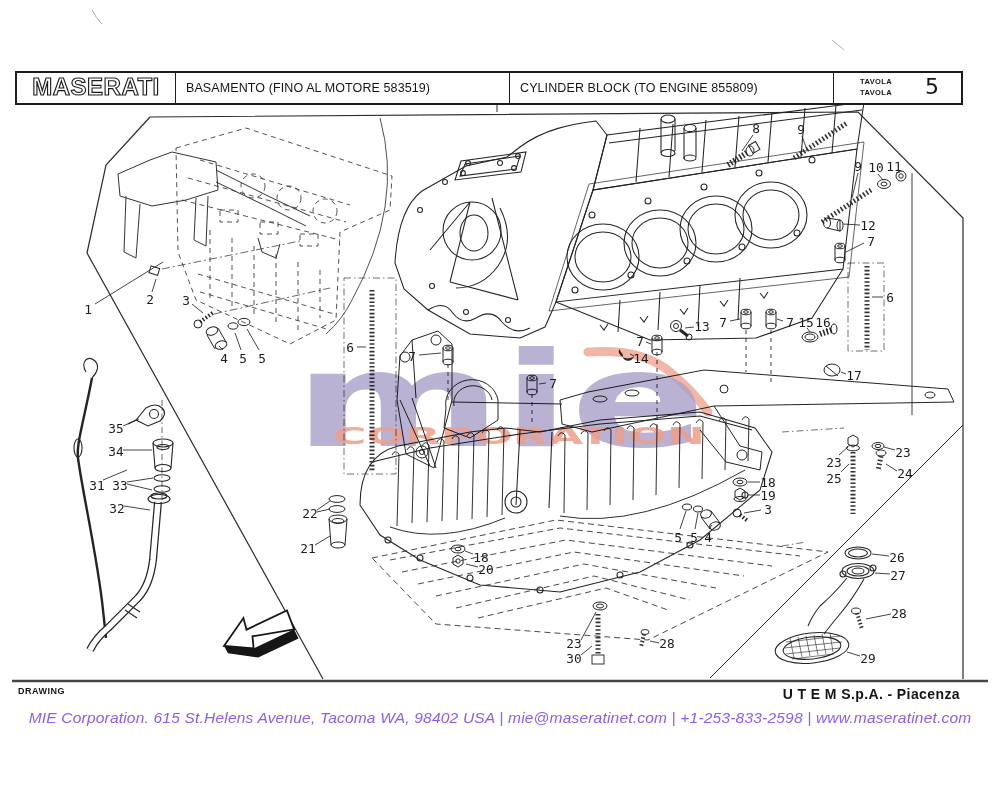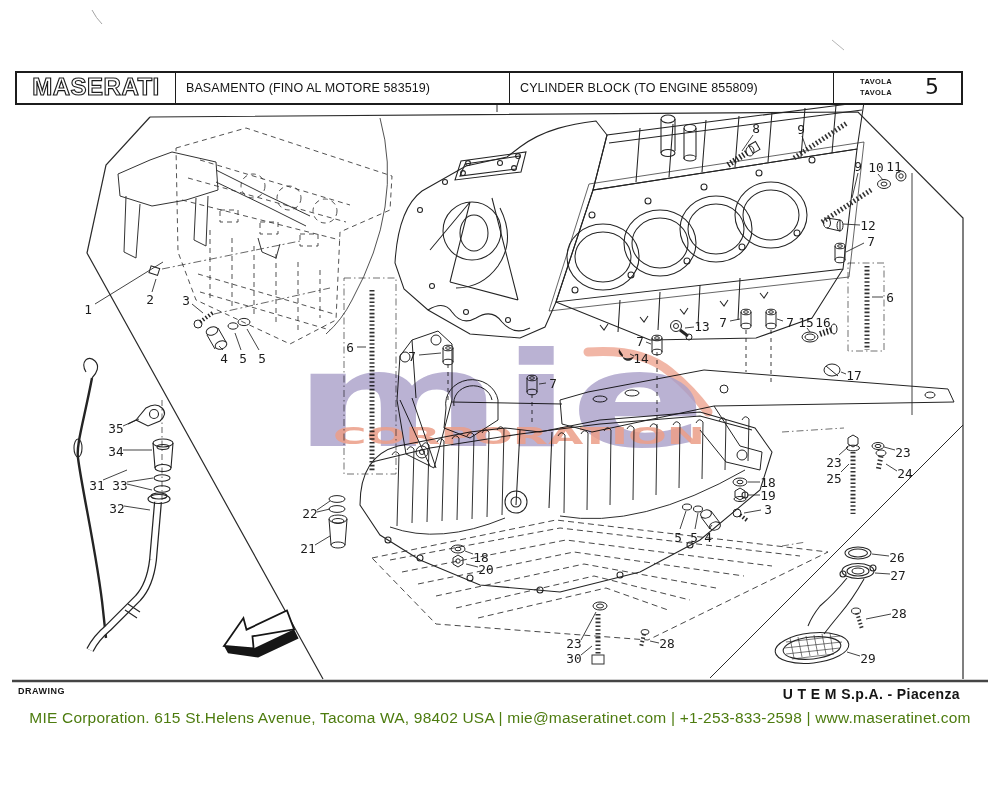--- a/index.html
+++ b/index.html
@@ -14,21 +14,21 @@
   .c-logo{width:158px;justify-content:center;}
   .c-t1{width:323px;padding-left:10px;font-size:12.5px;letter-spacing:.1px;}
   .c-t2{width:313px;padding-left:10px;font-size:12.5px;letter-spacing:.1px;}
   .c-tav{flex:1;position:relative;}
   .tavband{position:absolute;left:26px;top:3px;font-size:7.5px;font-weight:bold;line-height:11px;letter-spacing:.4px;}
   .plateno{position:absolute;right:22px;top:1px;font-size:22px;font-family:"DejaVu Sans",sans-serif;}
   
   .f-model{position:absolute;left:18px;top:686px;font-size:9px;font-weight:bold;letter-spacing:.5px;}
   .f-pub{position:absolute;right:40px;top:686px;font-size:14px;font-weight:bold;letter-spacing:.4px;}
   .f-contact{position:absolute;left:0;top:709px;width:100%;text-align:center;
-             font-size:15.5px;color:#4d7c0f;letter-spacing:.2px;}
+             font-size:15.5px;color:#8b5cf6;letter-spacing:.2px;font-style:italic;}
   
   text.callout{font:12.8px "DejaVu Sans Mono",monospace;fill:#1b1b1b;text-anchor:middle;}
   line.leader{stroke:#222;stroke-width:.85;}
   .wm-main{font-family:"DejaVu Sans",sans-serif;font-weight:bold;}
   .wm-sub{font-family:"DejaVu Sans",sans-serif;font-weight:bold;}
 </style>
 </head>
 <body>
 
 <div class="page">

